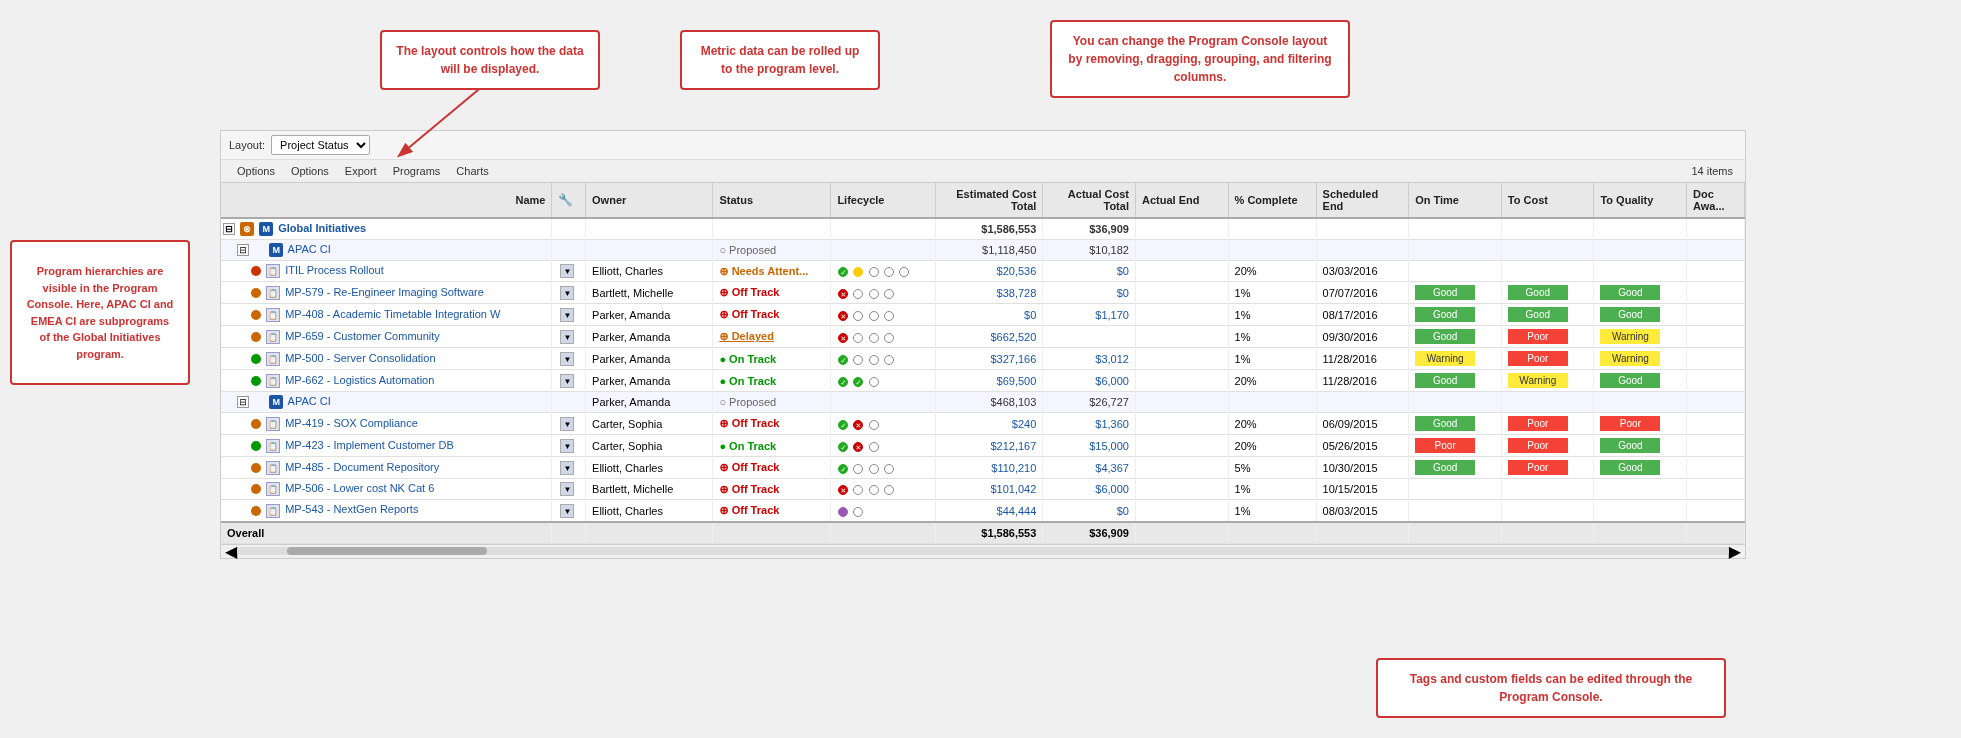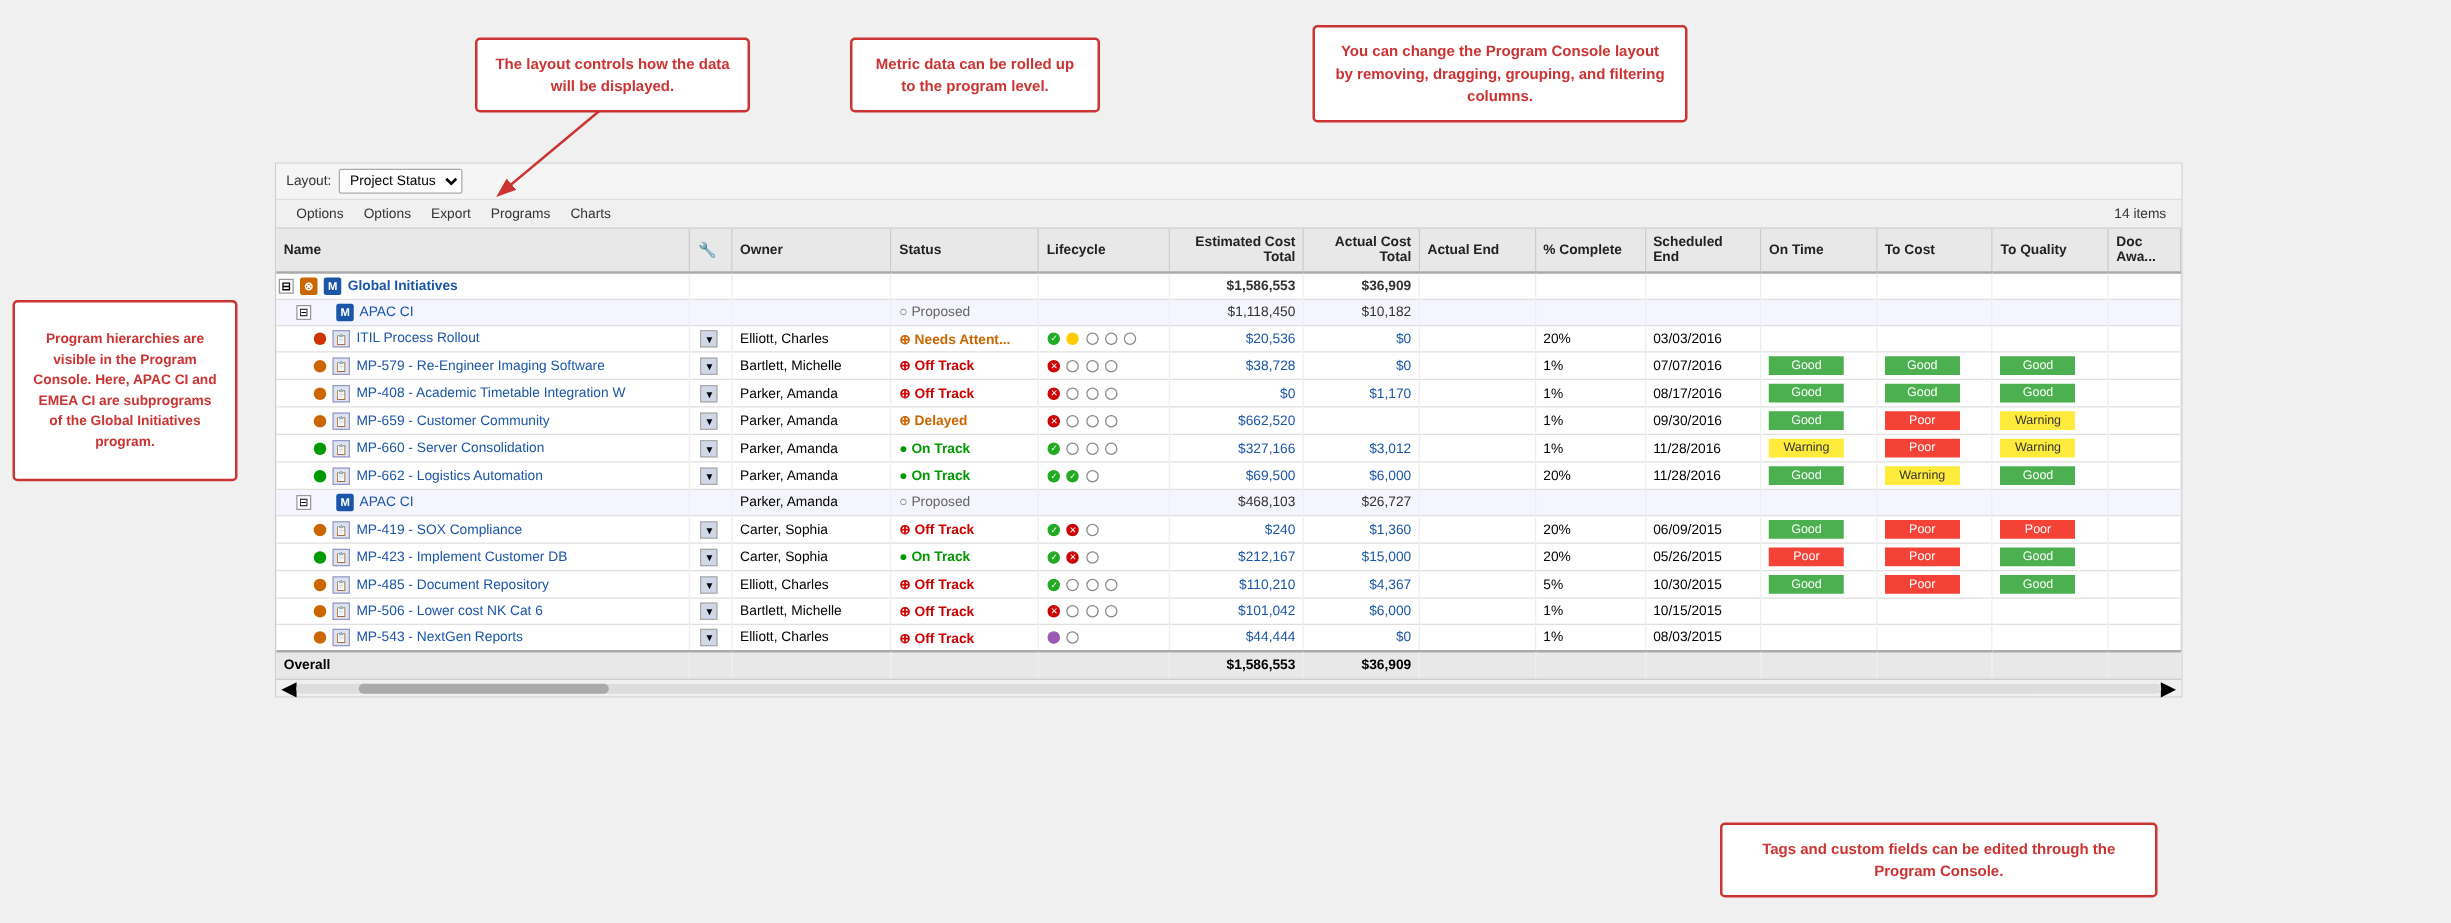--- a/index.html
+++ b/index.html
@@ -29,21 +29,21 @@
 
     .row-program-1 { background: #fff; font-weight: bold; }
     .row-program-2 { background: #f5f5ff; }
     .row-program-3 { background: #f5f5ff; }
 
     .link-blue { color: #1a56a7; text-decoration: none; cursor: pointer; }
     .status-proposed { color: #666; }
     .status-needs { color: #cc6600; font-weight: bold; }
     .status-offtrack { color: #cc0000; font-weight: bold; }
     .status-ontrack { color: #009900; font-weight: bold; }
-    .status-delayed { color: #cc6600; font-weight: bold; }
+    .status-delayed { color: #cc6600; font-weight: bold; text-decoration: underline; }
 
     .circle { display: inline-block; width: 10px; height: 10px; border-radius: 50%; border: 1px solid #666; margin: 0 1px; vertical-align: middle; }
     .circle-yellow { background: #ffcc00; border-color: #ffcc00; }
     .circle-empty { background: #fff; border-color: #888; }
     .circle-check { background: #22aa22; border-color: #22aa22; position: relative; }
     .circle-check::after { content: '✓'; color: #fff; font-size: 7px; position: absolute; top: 0; left: 1px; line-height: 10px; }
     .cross-circle { background: #cc0000; border-color: #cc0000; position: relative; }
     .cross-circle::after { content: '✕'; color: #fff; font-size: 7px; position: absolute; top: 0; left: 1px; line-height: 10px; }
 
     .tag-green { background: #4caf50; color: #fff; padding: 2px 8px; display: inline-block; min-width: 60px; text-align: center; font-size: 10px; }
@@ -138,21 +138,21 @@
       <span class="menu-item">Programs</span>
       <span class="menu-item">Charts</span>
       <span style="flex:1;"></span>
       <span style="font-size:11px; color:#333; padding:3px 4px;">14 items</span>
     </div>
 
     <div class="table-wrapper">
       <table>
         <thead>
           <tr>
-            <th class="col-name" style="min-width:260px;">Name</th>
+            <th class="col-name" style="min-width:260px;text-align:right;">Name</th>
             <th style="min-width:20px;"><span style="font-size:12px;">🔧</span></th>
             <th class="col-owner">Owner</th>
             <th class="col-status">Status</th>
             <th class="col-lifecycle">Lifecycle</th>
             <th class="col-est-cost numeric">Estimated Cost<br>Total</th>
             <th class="col-act-cost numeric">Actual Cost<br>Total</th>
             <th class="col-act-end">Actual End</th>
             <th class="col-pct">% Complete</th>
             <th class="col-sched-end">Scheduled<br>End</th>
             <th class="col-ontime">On Time</th>
@@ -309,21 +309,21 @@
             <td><span class="tag-green">Good</span></td>
             <td><span class="tag-red">Poor</span></td>
             <td><span class="tag-yellow">Warning</span></td>
             <td></td>
           </tr>
 
           <tr>
             <td class="col-name indent-2">
               <span class="red-dot" style="background:#009900;"></span>
               <span class="proj-icon">📋</span>
-              <a class="link-blue">MP-660 - Server Consolidation</a>
+              <a class="link-blue">MP-500 - Server Consolidation</a>
             </td>
             <td><span class="dropdown-arrow">▼</span></td>
             <td class="col-owner">Parker, Amanda</td>
             <td class="col-status status-ontrack">● On Track</td>
             <td class="col-lifecycle">
               <span class="circle circle-check"></span>
               <span class="circle circle-empty"></span>
               <span class="circle circle-empty"></span>
               <span class="circle circle-empty"></span>
             </td>

